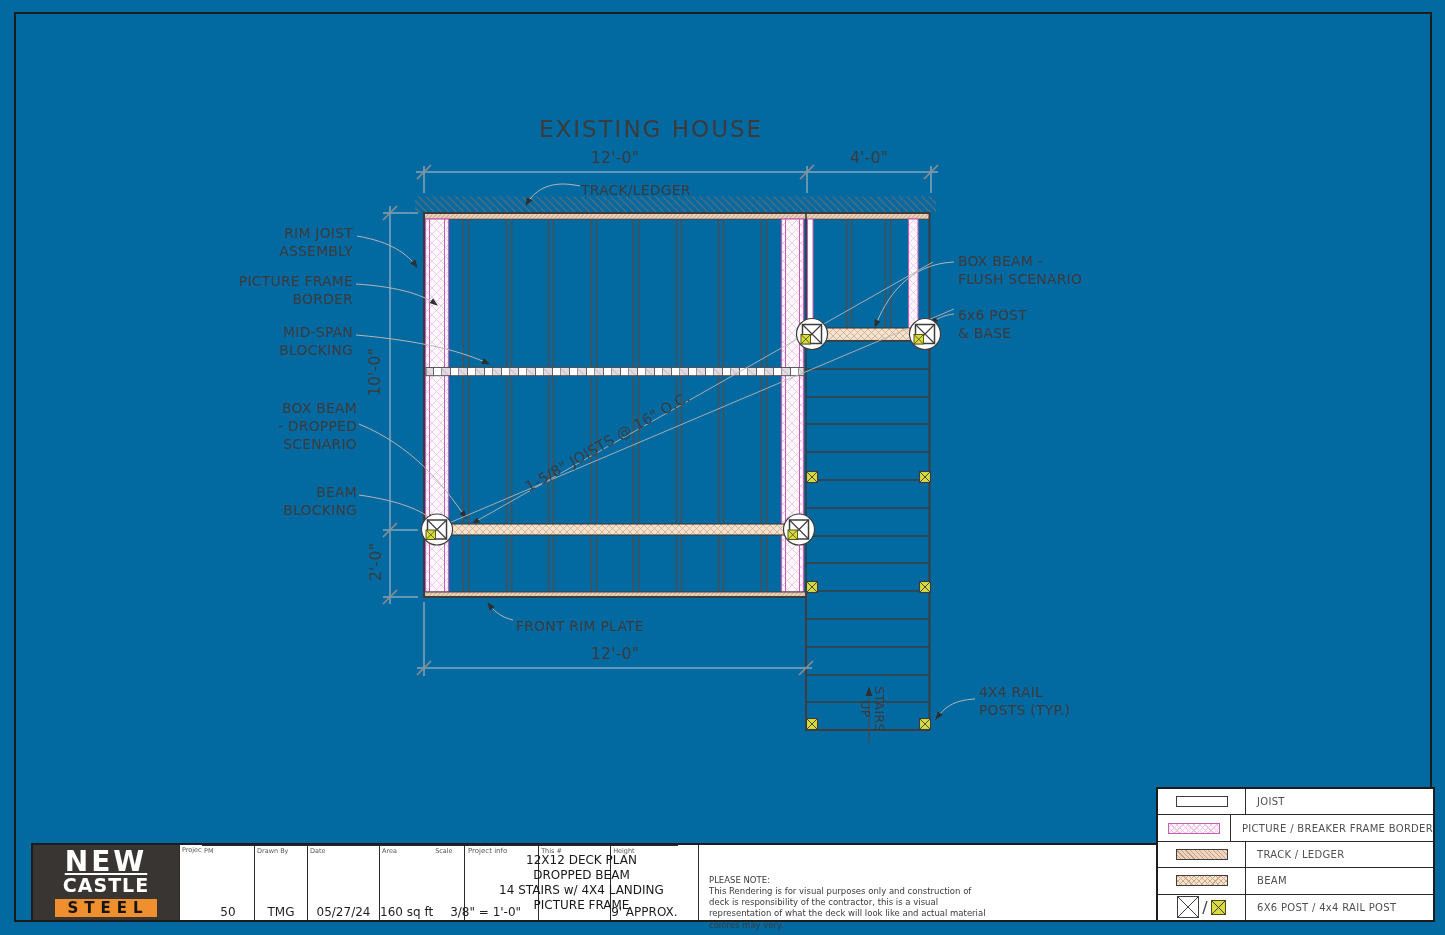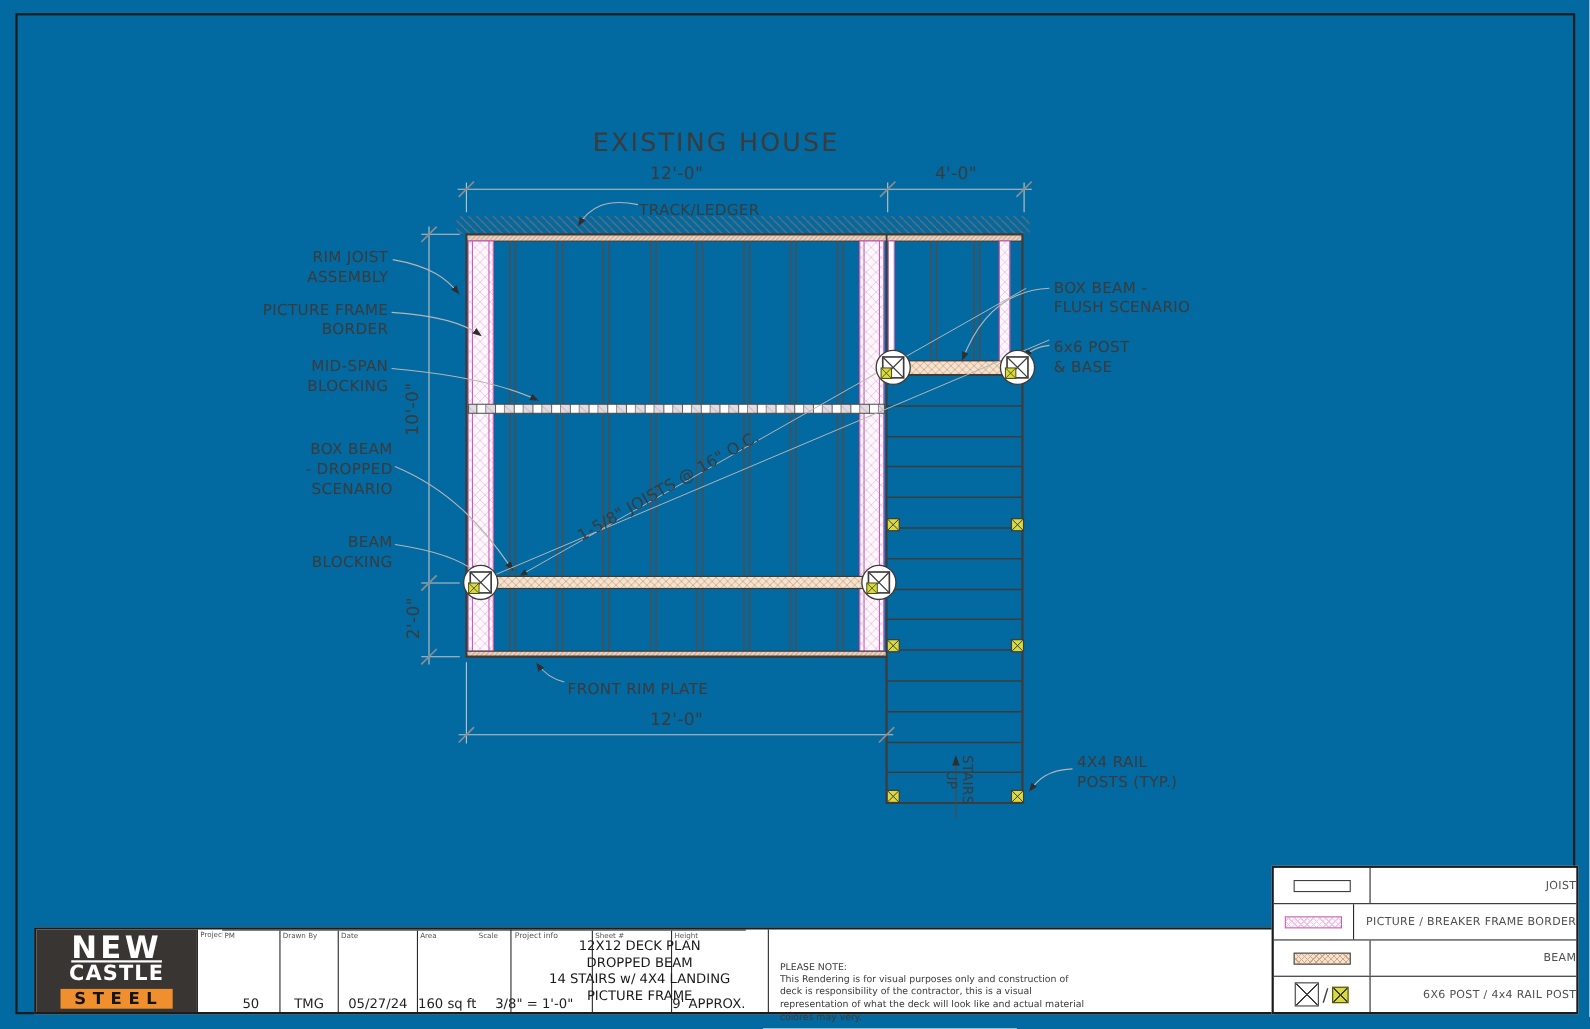--- a/index.html
+++ b/index.html
@@ -38,21 +38,21 @@
         align-items:center;justify-content:center;}
   .pinfo-label{position:absolute;left:3px;top:2px;font-size:7px;color:#555;}
   .pinfo-line{font-size:12px;color:#181818;line-height:1.25;white-space:nowrap;}
 
   .note-box{flex:1;position:relative;padding:30px 10px 4px 10px;color:#3a3a3a;}
   .note-title{font-size:8.5px;line-height:1.3;}
   .note-body{font-size:8.5px;line-height:1.32;max-width:282px;}
 
   
   .legend{position:absolute;left:1156px;top:787px;width:275px;height:131px;
-        border:2.5px solid #1c1c1c;display:flex;flex-direction:column;background:#fff;text-align:right;}
+        border:2.5px solid #1c1c1c;display:flex;flex-direction:column;background:#fff;}
   .lg-row{flex:1;display:flex;border-top:1.5px solid #2a2a2a;align-items:center;}
   .lg-row:first-child{border-top:none;}
   .lg-sym{width:88px;height:100%;border-right:1.5px solid #2a2a2a;box-sizing:border-box;
         display:flex;align-items:center;justify-content:center;gap:3px;}
   .lg-label{flex:1;padding-left:11px;font-size:10px;color:#4f4f4f;letter-spacing:0.3px;white-space:nowrap;}
 
   .sym-rect{width:52px;height:11px;border:1.5px solid #3e3e3e;box-sizing:border-box;background:#fff;}
   .sym-pf{border-color:#c95fb5;
      background-image:
        repeating-linear-gradient(45deg,transparent 0 3px,#edc7e4 3px 4px),
@@ -279,21 +279,21 @@
           <span class="f-label">Area</span>
           <span class="f-value">160 sq ft</span>
         </div>
       </div>
       <div class="f-row">
         <div class="f-cell" style="width:105px;">
           <span class="f-label">Scale</span>
           <span class="f-value">3/8" = 1'-0"</span>
         </div>
         <div class="f-cell" style="width:72px;">
-          <span class="f-label">Sheet #</span>
+          <span class="f-label">This #</span>
           <span class="f-value"></span>
         </div>
         <div class="f-cell" style="flex:1;">
           <span class="f-label">Height</span>
           <span class="f-value">9' APPROX.</span>
         </div>
       </div>
     </div>
 
     <div class="tb-cell pinfo-box">
@@ -318,20 +318,26 @@
       <div class="lg-label">JOIST</div>
     </div>
     <div class="lg-row">
       <div class="lg-sym">
           <div class="sym-rect sym-pf"></div>
         </div>
       <div class="lg-label">PICTURE / BREAKER FRAME BORDER</div>
     </div>
     <div class="lg-row">
       <div class="lg-sym">
+          <div class="sym-rect sym-track"></div>
+        </div>
+      <div class="lg-label">TRACK / LEDGER</div>
+    </div>
+    <div class="lg-row">
+      <div class="lg-sym">
           <div class="sym-rect sym-beam"></div>
         </div>
       <div class="lg-label">BEAM</div>
     </div>
     <div class="lg-row">
       <div class="lg-sym">
         <div class="xbox big"></div>
         <span class="slash">/</span>
         <div class="xbox small"></div>
       </div>

